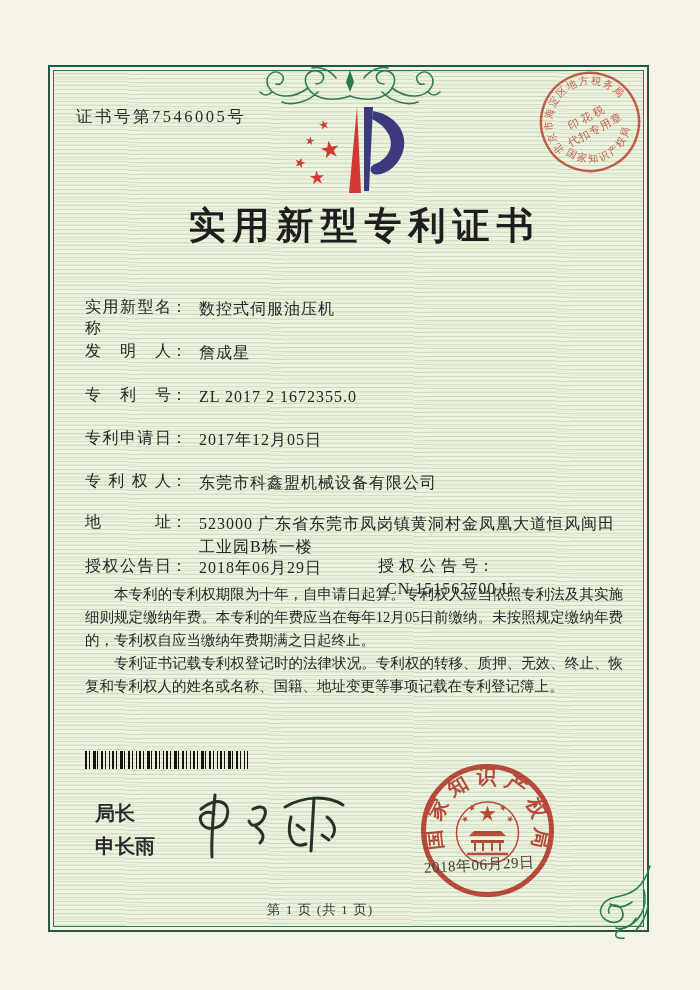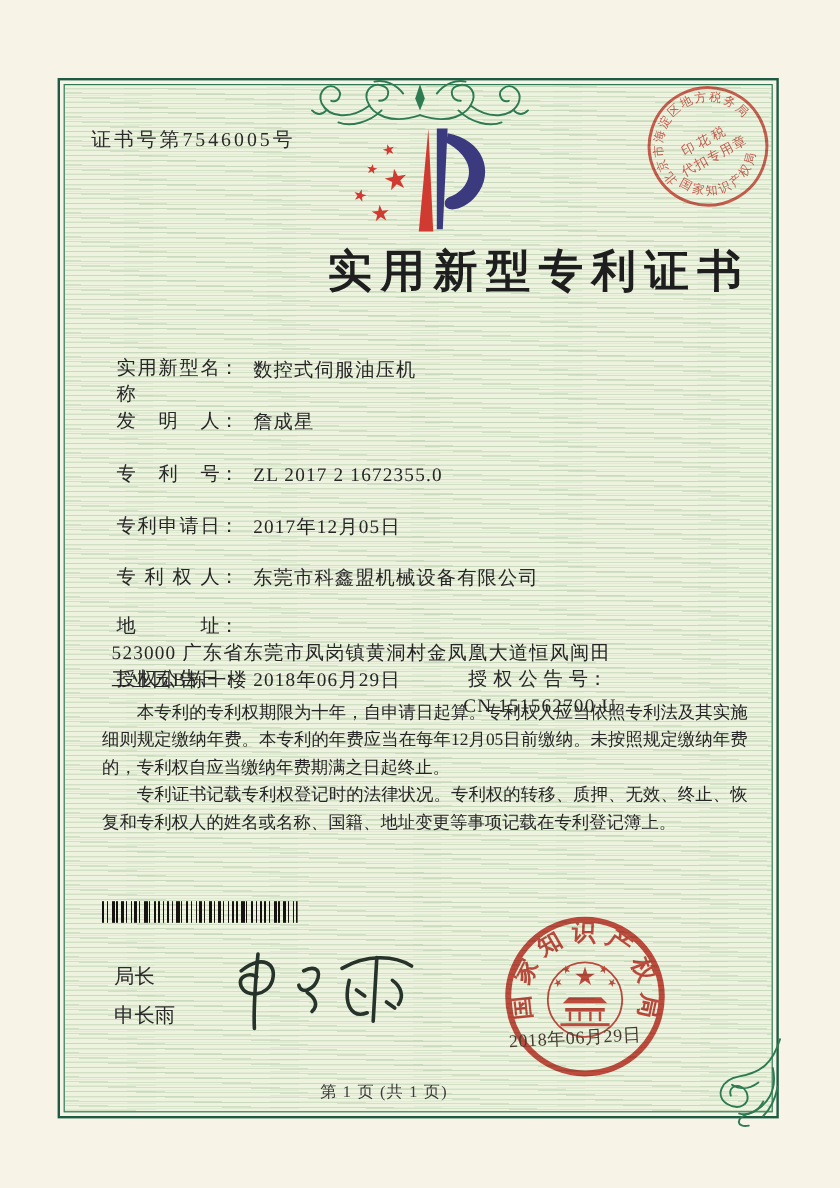--- a/index.html
+++ b/index.html
@@ -10,43 +10,43 @@
   .frame-outer{position:absolute;left:48px;top:65px;width:601px;height:867px;
        border:2.5px solid #1d5b43;box-sizing:border-box;}
   .frame-inner{position:absolute;left:3px;top:3px;right:3px;bottom:3px;
        border:1px solid #2f7a55;
        background-color:#eef3e0;
        background-image:
          repeating-linear-gradient(0.4deg, rgba(110,160,100,0.22) 0 1px, rgba(0,0,0,0) 1px 4px),
          repeating-linear-gradient(-0.4deg, rgba(110,160,100,0.10) 0 1px, rgba(0,0,0,0) 1px 5px);}
   
   .cert-no{position:absolute;left:76px;top:106px;font-size:16.5px;letter-spacing:2.5px;color:#2b2b2b;}
-  .title{position:absolute;left:48px;width:577px;top:201px;text-align:right;
-       font-size:37px;font-weight:600;letter-spacing:7px;color:#1e1e1e;}
+  .title{position:absolute;left:48px;width:577px;top:201px;text-align:center;
+       font-size:37px;font-weight:600;letter-spacing:7px;color:#1e1e1e;padding-left:28px;}
   .field-row{position:absolute;left:85px;width:540px;font-size:16px;color:#262626;}
-  .flabel{display:inline-block;width:86px;text-align:justify;text-align-last:justify;vertical-align:top;margin-left:12px;}
+  .flabel{display:inline-block;width:86px;text-align:justify;text-align-last:justify;vertical-align:top;}
   .fcolon{display:inline-block;vertical-align:top;}
   .fvalue{display:inline-block;margin-left:8px;vertical-align:top;white-space:pre-line;
        letter-spacing:1px;line-height:23px;max-width:430px;}
   .grant-right{position:absolute;left:293px;top:0;}
   .paragraphs{position:absolute;left:85px;top:583px;width:538px;
        font-size:14.5px;line-height:23px;text-align:justify;color:#262626;}
   .paragraphs p{margin:0;text-indent:2em;}
   
   .barcode{position:absolute;left:85px;top:751px;width:163px;height:18px;
        background-image:repeating-linear-gradient(90deg,
         #15120f 0 2px, rgba(0,0,0,0) 2px 4px,
         #15120f 4px 5px, rgba(0,0,0,0) 5px 8px,
         #15120f 8px 11px, rgba(0,0,0,0) 11px 12px,
         #15120f 12px 13px, rgba(0,0,0,0) 13px 16px,
         #15120f 16px 18px, rgba(0,0,0,0) 18px 20px,
         #15120f 20px 21px, rgba(0,0,0,0) 21px 24px,
         #15120f 24px 25px, rgba(0,0,0,0) 25px 27px);}
   
-  .signer{position:absolute;left:95px;top:797px;font-size:17px;line-height:33px;color:#2a2a2a;}
+  .signer{position:absolute;left:95px;top:797px;font-size:20px;line-height:33px;color:#2a2a2a;font-weight:bold;}
   .sig-svg{position:absolute;left:185px;top:783px;}
   
   .seal-svg{position:absolute;left:405px;top:748px;mix-blend-mode:multiply;opacity:.9;}
   .seal-date{position:absolute;left:424px;top:855px;width:140px;font-size:15px;
        letter-spacing:.5px;color:#453b30;transform:rotate(-3deg);}
   .tax-stamp{position:absolute;left:530px;top:62px;transform:rotate(-28deg);
        mix-blend-mode:multiply;opacity:.85;}
   
   .crest{position:absolute;left:248px;top:58px;}
   .corner-flourish{position:absolute;left:592px;top:862px;}

